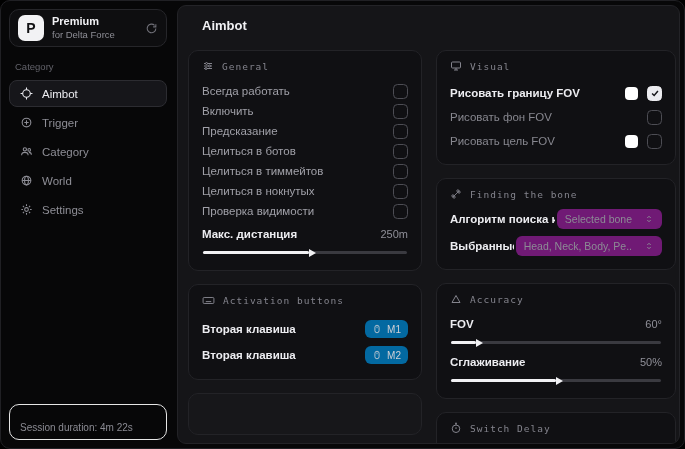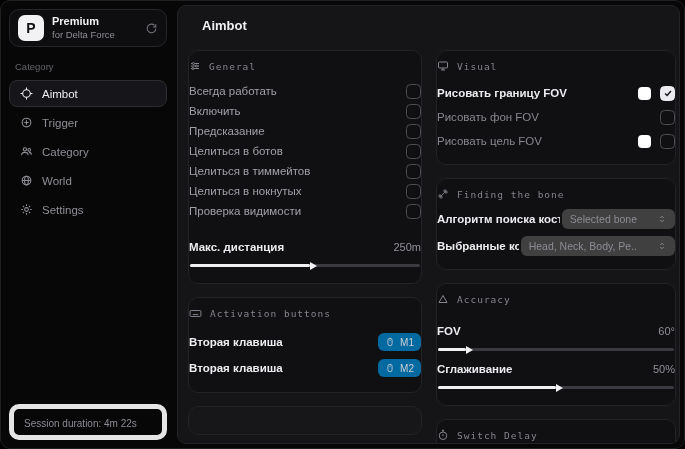--- a/index.html
+++ b/index.html
@@ -18,65 +18,65 @@
   .brand-title { font-size:11px; font-weight:bold; color:#f0f0f3; }
   .brand-sub { font-size:9.5px; color:#8e8e96; }
   .brand-refresh { color:#6f6f77; display:flex; cursor:pointer; }
   .category { font-size:9.5px; color:#62626a; margin:14px 6px 8px; }
   .nav-item { height:27px; display:flex; align-items:center; gap:9px; padding:0 10px;
     color:#8e8e96; font-size:11.5px; border-radius:8px; border:1px solid transparent;
     margin-bottom:2px; cursor:pointer; }
   .nav-item.active { background:#16161a; border-color:#2c2c31; color:#ececf1; }
   .nav-item svg { flex:0 0 auto; }
   .spacer { flex:1; }
-  .session { border:5px solid #e5e5e5; border-radius:10px; min-height:36px;
+  .session { border:1px solid #e5e5e5; border-radius:10px; min-height:36px;
     display:flex; align-items:flex-end; padding:6px 10px; color:#8b8b93; font-size:10px; }
 
   
   .main { flex:1; margin:4px 4px 4px 2px; background:#151518; border:1px solid #232327;
     border-radius:9px; display:flex; flex-direction:column; overflow:hidden; }
   .topbar { height:38px; flex:0 0 auto; display:flex; align-items:center; padding:0 24px;
     font-size:13px; font-weight:700; color:#f1f1f4; }
   .content { flex:1; display:flex; gap:14px; padding:6px 10px 8px; overflow:hidden; }
   .col { display:flex; flex-direction:column; gap:13px; }
   .col-left { width:234px; flex:0 0 auto; }
   .col-right { width:240px; flex:0 0 auto; }
 
-  .card { background:#101013; border:1px solid #232327; border-radius:10px; padding:9px 0 11px; }
+  .card { background:#101013; border:1px solid #232327; border-radius:10px; padding:9px 13px 11px; }
   .card.empty-card { flex:1; background:#17171a; }
   .card-header { display:flex; align-items:center; gap:8px; color:#84848d;
     font-family:"DejaVu Sans Mono",monospace; font-size:9.5px; letter-spacing:1px; margin-bottom:9px; }
   .card-header svg { flex:0 0 auto; }
 
   .row { display:flex; align-items:center; justify-content:space-between; height:20px; }
   .visual-row { height:24px; }
   .row-label { font-size:11.5px; color:#a0a0a8; }
   .row-label.bright { color:#ededf1; font-weight:600; }
   .row-label.dim { color:#87878f; }
   .row-controls { display:flex; align-items:center; gap:9px; }
 
   .checkbox { width:15px; height:15px; border:1.5px solid #4d4d54; border-radius:4.5px;
     background:transparent; display:flex; align-items:center; justify-content:center; cursor:pointer; }
   .checkbox svg { display:none; }
   .checkbox.checked { background:#ececf0; border-color:#ececf0; }
   .checkbox.checked svg { display:block; }
   .swatch { width:13px; height:13px; border-radius:4px; background:#ffffff; cursor:pointer; }
 
-  .slider-block { margin-top:16px; }
+  .slider-block { margin-top:3px; }
   .slider-head { display:flex; justify-content:space-between; align-items:center; height:20px; }
   .slider-value { font-size:11px; color:#8f8f98; }
   .slider-track { position:relative; height:3px; background:#3a3a40; border-radius:2px;
     margin:7px 1px 5px; cursor:pointer; }
   .slider-fill { position:absolute; left:0; top:0; height:3px; background:#f1f1f4; border-radius:2px; }
   .slider-fill::after { content:""; position:absolute; right:-7px; top:50%; transform:translateY(-50%);
     border-left:7px solid #f1f1f4; border-top:4px solid transparent; border-bottom:4px solid transparent; }
 
   .key-badge { display:flex; align-items:center; gap:5px; background:#0369a1; border-radius:6px;
     padding:3px 7px; color:#cfcfd5; font-size:10px; cursor:pointer; }
-  .select-pill { display:flex; align-items:center; gap:20px; background:#404040; border-radius:6px;
+  .select-pill { display:flex; align-items:center; gap:12px; background:#701a75; border-radius:6px;
     padding:4px 8px; color:#8c8c95; font-size:10.5px; white-space:nowrap; flex:0 0 auto; cursor:pointer; }
   .bone-row { display:flex; align-items:center; justify-content:space-between; margin-bottom:7px; overflow:hidden; }
   .bone-row:last-child { margin-bottom:2px; }
   .bone-label { white-space:nowrap; overflow:hidden; flex:1; margin-right:2px; }
   .key-row { height:26px; }
 </style>
 </head>
 <body>
 
 <div class="window">

